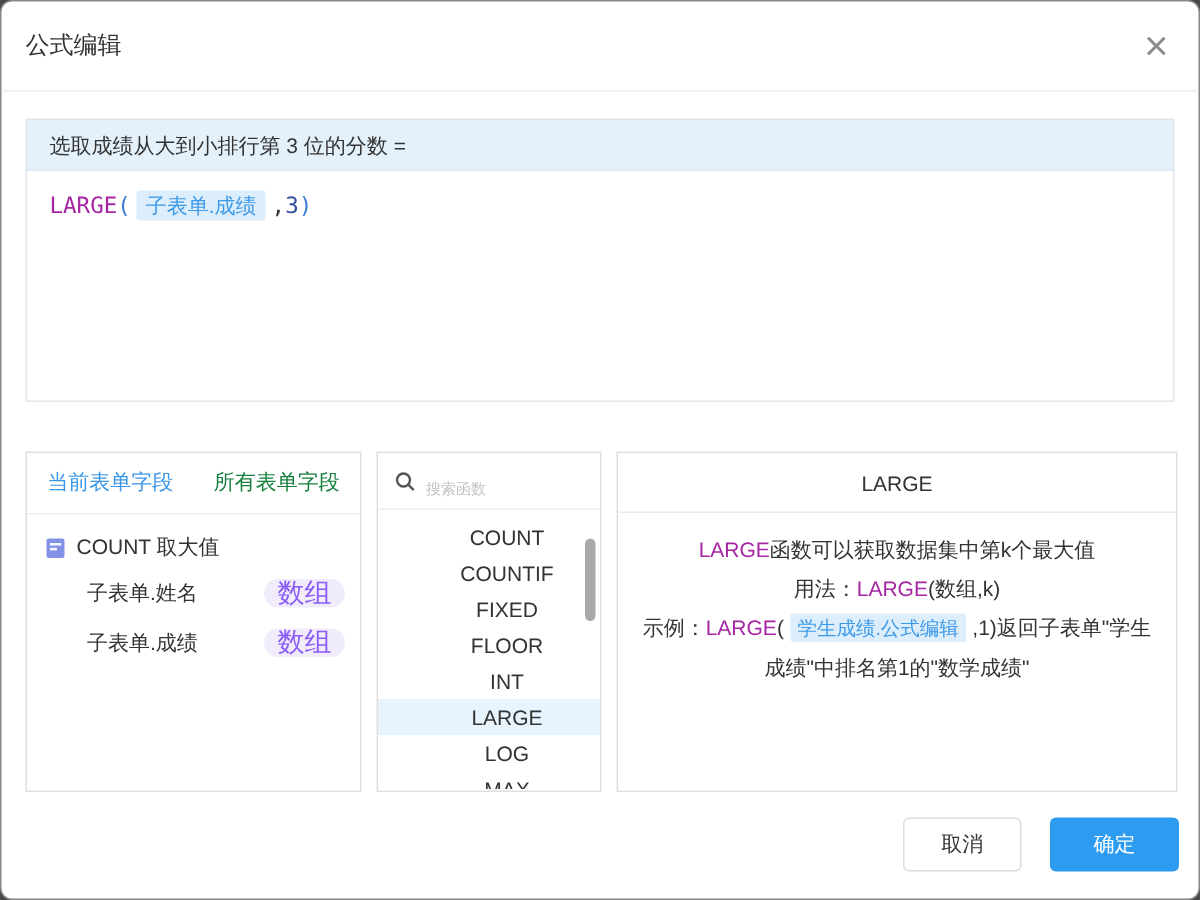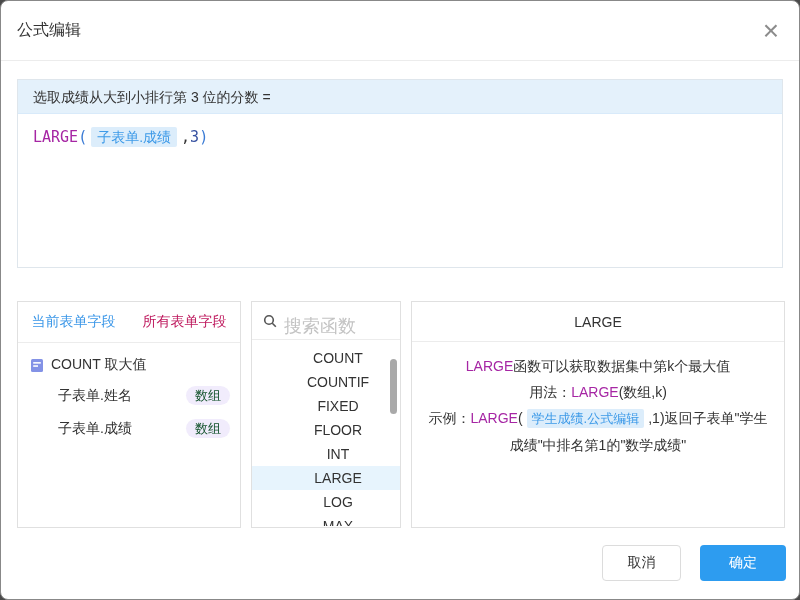--- a/index.html
+++ b/index.html
@@ -71,46 +71,46 @@
   .lbl-fns  { left: 253px; }
   
   .panel { position: absolute; top: 300px; height: 227px; border: 1px solid #e0e0e0; background: #fff; text-align: center; }
   .panel-vars { left: 16px;  width: 224px; }
   .panel-fns  { left: 250px; width: 150px; }
   .panel-doc  { left: 410px; width: 374px; }
   
   .tabs { display: flex; height: 41px; border-bottom: 1px solid #ececec; }
   .tab {
     flex: 1; display: flex; align-items: center; justify-content: center;
-    font-size: 14px; color: #be185d; cursor: pointer;
+    font-size: 14px; color: #15803d; cursor: pointer;
   }
   .tab.active { color: #3b97e8; }
   .var-list { padding-top: 8px; }
   .var-group {
     height: 28px; display: flex; align-items: center;
     padding-left: 12px; gap: 7px;
     font-size: 14px; color: #333; cursor: pointer;
   }
   .var-row {
     height: 33px; display: flex; align-items: center; justify-content: space-between;
     padding-left: 40px; padding-right: 10px;
     font-size: 14px; color: #333; cursor: pointer;
   }
   .badge {
-    background: #f1ecfc; color: #14532d;
-    font-size: 13px; line-height: 17px;
+    background: #f1ecfc; color: #8b5cf6;
+    font-size: 18px; line-height: 17px;
     padding: 1px 9px; border-radius: 10px;
   }
   
   .search-row {
     height: 38px; display: flex; align-items: center; gap: 7px;
     padding: 0 11px;
     border-bottom: 1px solid #ececec;
   }
-  .search-placeholder { font-size: 18px; color: #c3c3c3; margin-top: 11px; }
+  .search-placeholder { font-size: 10px; color: #c3c3c3; margin-top: 11px; }
   .fn-list { position: relative; padding-top: 6px; height: 186px; overflow: hidden; }
   .fn-item {
     height: 24px; line-height: 24px;
     padding-left: 24px;
     font-size: 14px; color: #333; cursor: pointer;
     font-family: "Liberation Sans", sans-serif;
   }
   .fn-item.selected { background: #e7f4fd; }
   .fn-scrollbar {
     position: absolute; right: 3px; top: 19px;

